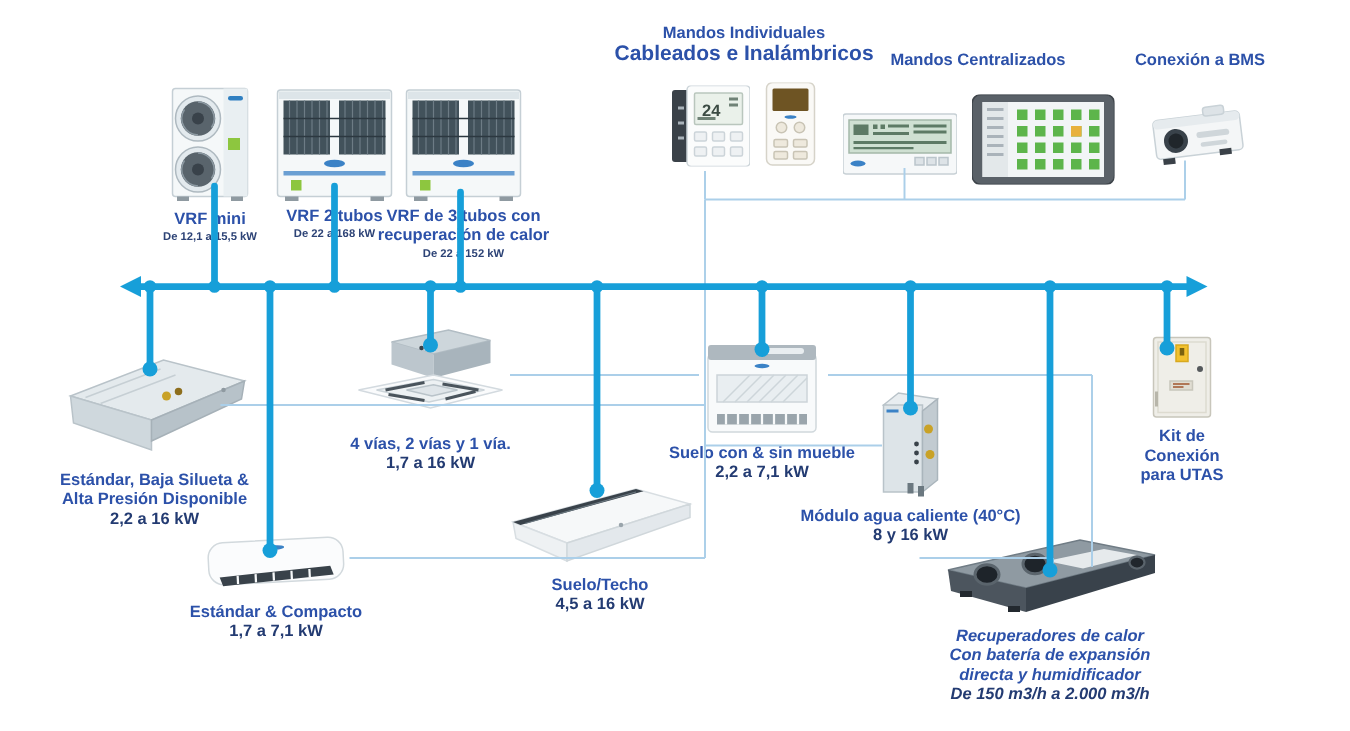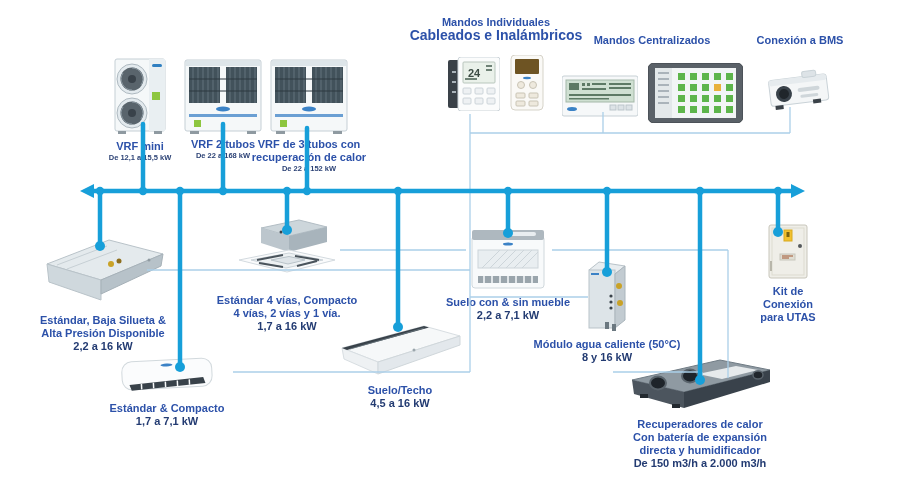--- a/index.html
+++ b/index.html
@@ -224,26 +224,25 @@
     <svg width="100" height="72" viewBox="0 0 100 72">
       <polygon points="24,10 62,2 90,9 52,18" fill="#cdd6db" stroke="#b2bdc4"></polygon>
       <polygon points="24,10 52,18 52,34 24,25" fill="#bcc6cd"></polygon>
       <polygon points="52,18 90,9 90,24 52,34" fill="#a8b4bc"></polygon>
       <circle cx="44" cy="14" r="1.5" fill="#39424a"></circle>
       <polygon points="2,42 52,32 98,42 50,54" fill="#fafbfc" stroke="#d3dadf"></polygon>
       <polygon points="14,42 52,35 86,42 49,50" fill="#edf1f3" stroke="#ccd4d9"></polygon>
       <polygon points="34,42 52,38.5 68,42 51,46" fill="#dfe5e9" stroke="#b9c3c9"></polygon>
       <path d="M20 42 46 37M58 38 82 42M22 45 46 49M60 48 80 43" stroke="#4a545c" stroke-width="2" fill="none"></path>
     </svg>
-    <div class="nm first">Estándar 4 vías, Compacto</div>
     <div class="nm">4 vías, 2 vías y 1 vía.</div>
     <div class="kw">1,7 a 16 kW</div>
   </div>
 
-  <div class="node" style="left:92px;top:352px;width:150px;">
+  <div class="node" style="left:109px;top:352px;width:150px;">
     <svg width="96" height="46" viewBox="0 0 96 46">
       <g transform="rotate(-3 48 23)">
         <rect x="3" y="8" width="90" height="28" rx="10" fill="#fbfcfd" stroke="#d2d9dd"></rect>
         <ellipse cx="48" cy="13" rx="6" ry="1.5" fill="#3b82c6"></ellipse>
         <path d="M10 31 84 27 86 33 12 37Z" fill="#39424a"></path>
         <path d="M22 30.5V36M34 30V35.5M46 29.5V35M58 29V34.5M70 28.5V34" stroke="#f8fafb" stroke-width="1.5"></path>
       </g>
     </svg>
     <div class="nm first">Estándar &amp; Compacto</div>
     <div class="kw">1,7 a 7,1 kW</div>
@@ -286,41 +285,41 @@
       <circle cx="36" cy="30" r="3" fill="#c9a227"></circle>
         <circle cx="37" cy="47" r="3" fill="#c9a227"></circle>
       <g fill="#39424a">
           <circle cx="28" cy="40" r="1.6"></circle>
           <circle cx="28" cy="46" r="1.6"></circle>
           <circle cx="28" cy="52" r="1.6"></circle>
         </g>
       <rect x="22" y="66" width="4" height="7" fill="#6b7880"></rect>
         <rect x="29" y="68" width="4" height="7" fill="#6b7880"></rect>
     </svg>
-    <div class="nm first">Módulo agua caliente (50°C)</div>
+    <div class="nm first">Módulo agua caliente (40°C)</div>
     <div class="kw">8 y 16 kW</div>
   </div>
 
   <div class="node" style="left:740px;top:223px;width:96px;">
     <svg width="42" height="58" viewBox="0 0 42 58">
       <rect x="2" y="2" width="38" height="53" rx="2" fill="#efeee8" stroke="#c8c6bb"></rect>
       <rect x="5" y="5" width="32" height="47" fill="none" stroke="#dddbd0"></rect>
       <rect x="17" y="7" width="8" height="11" fill="#f2c12e" stroke="#d8a91f"></rect>
       <rect x="19.5" y="9" width="3" height="5" fill="#7a6210"></rect>
       <circle cx="33" cy="23" r="2" fill="#55595c"></circle>
       <rect x="13" y="31" width="15" height="6" fill="#e0ddd2" stroke="#c8c6bb"></rect>
       <path d="M15 33H26M15 35H22" stroke="#a0552e" stroke-width="1"></path>
       <path d="M4 38V48" stroke="#b8b6aa" stroke-width="2"></path>
     </svg>
     <div class="nm first">Kit de</div>
     <div class="nm">Conexión</div>
     <div class="nm">para UTAS</div>
   </div>
 
-  <div class="node" style="left:613px;top:356px;width:174px;">
+  <div class="node" style="left:613px;top:356px;width:174px;font-style:italic;">
     <svg width="152" height="58" viewBox="0 0 152 58">
       <polygon points="8,24 96,4 146,14 60,36" fill="#8f9aa2" stroke="#707c85"></polygon>
       <polygon points="8,24 60,36 60,52 10,38" fill="#4c555e"></polygon>
       <polygon points="60,36 146,14 146,26 60,52" fill="#39424b"></polygon>
       <polygon points="74,18 112,10 134,14 98,23" fill="#e6eaec"></polygon>
       <ellipse cx="34" cy="27" rx="8" ry="6.5" fill="#1e242a" stroke="#5a646c" stroke-width="2"></ellipse>
       <ellipse cx="66" cy="20" rx="8" ry="6.5" fill="#1e242a" stroke="#5a646c" stroke-width="2"></ellipse>
       <ellipse cx="134" cy="19" rx="5" ry="4" fill="#20262c" stroke="#5a646c" stroke-width="1.5"></ellipse>
       <rect x="16" y="38" width="8" height="4" fill="#23292f"></rect>
         <rect x="48" y="48" width="8" height="4" fill="#23292f"></rect>

